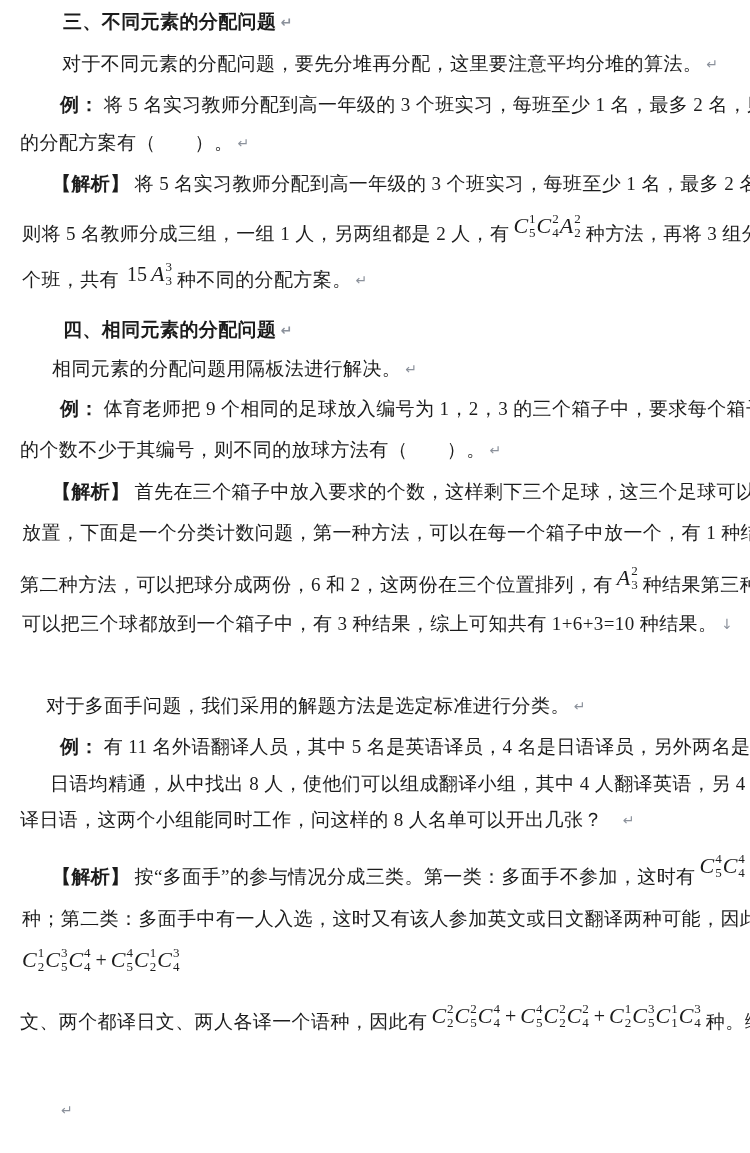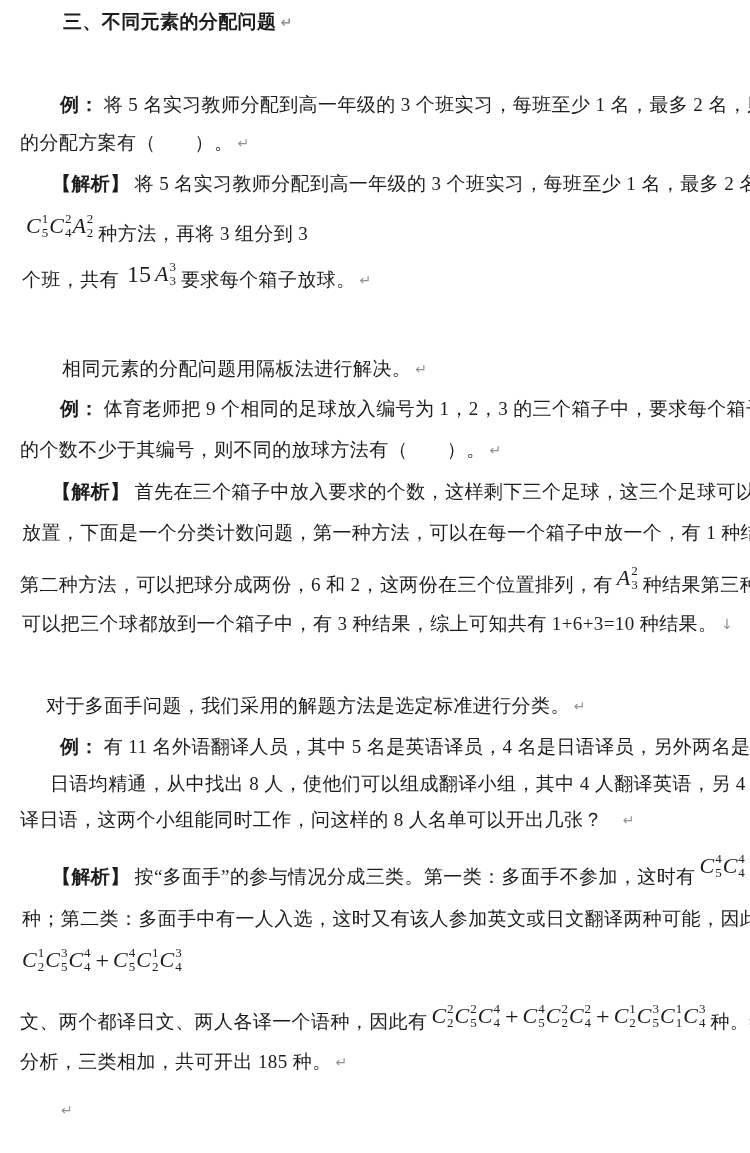--- a/index.html
+++ b/index.html
@@ -54,46 +54,49 @@
   .mbase{font-style:italic;font-size:22px;line-height:1;}
   .mscripts{
     display:inline-flex;
     flex-direction:column;
     justify-content:space-between;
     height:27px;
     font-size:13px;
     line-height:1;
     margin-left:1px;
   }
-  .mplain{font-size:24px;line-height:1;margin:0 4px;font-style:normal;}
+  .mplain{font-size:20px;line-height:1;margin:0 4px;font-style:normal;}
 </style>
 </head>
 <body>
 
 <div class="page">
 
   <div class="line bold" style="top:10px;left:46px">
     <span>三、不同元素的分配问题</span><span class="mark">↵</span>
   </div>
 
+  <div class="line" style="top:52px;left:45px">
+    <span>对于不同元素的分配问题，要先分堆再分配，这里要注意平均分堆的算法。</span><span class="mark">↵</span>
+  </div>
 
   <div class="line" style="top:93px;left:43px">
     <span class="b">例：</span><span>将 5 名实习教师分配到高一年级的 3 个班实习，每班至少 1 名，最多 2 名，则不同</span>
   </div>
 
   <div class="line" style="top:131px;left:3px">
     <span>的分配方案有（　　）。</span><span class="mark">↵</span>
   </div>
 
   <div class="line" style="top:172px;left:35px">
     <span class="b">【解析】</span><span>将 5 名实习教师分配到高一年级的 3 个班实习，每班至少 1 名，最多 2 名，</span>
   </div>
 
   <div class="line" style="top:222px;left:5px">
-    <span class="formula" style="top:-10px">
+    <span>则将 5 名教师分成三组，一组 1 人，另两组都是 2 人，有</span><span class="formula" style="top:-10px">
         <span class="mtok">
           <span class="mbase">C</span>
           <span class="mscripts">
             <span class="msup">1</span>
             <span class="msub">5</span>
           </span>
         </span>
         <span class="mtok">
           <span class="mbase">C</span>
           <span class="mscripts">
@@ -114,25 +117,28 @@
   <div class="line" style="top:268px;left:5px">
     <span>个班，共有</span><span class="formula" style="top:-8px">
         <span class="mplain">15</span>
         <span class="mtok">
           <span class="mbase">A</span>
           <span class="mscripts">
             <span class="msup">3</span>
             <span class="msub">3</span>
           </span>
         </span>
-      </span><span>要求每个箱子放球。</span><span class="mark">↵</span>
-  </div>
-
-
-  <div class="line" style="top:357px;left:45px">
+      </span><span>种不同的分配方案。</span><span class="mark">↵</span>
+  </div>
+
+  <div class="line bold" style="top:318px;left:46px">
+    <span>四、相同元素的分配问题</span><span class="mark">↵</span>
+  </div>
+
+  <div class="line" style="top:357px;left:35px">
     <span>相同元素的分配问题用隔板法进行解决。</span><span class="mark">↵</span>
   </div>
 
   <div class="line" style="top:397px;left:43px">
     <span class="b">例：</span><span>体育老师把 9 个相同的足球放入编号为 1，2，3 的三个箱子中，要求每个箱子放球</span>
   </div>
 
   <div class="line" style="top:438px;left:3px">
     <span>的个数不少于其编号，则不同的放球方法有（　　）。</span><span class="mark">↵</span>
   </div>
@@ -319,21 +325,18 @@
         <span class="mtok">
           <span class="mbase">C</span>
           <span class="mscripts">
             <span class="msup">3</span>
             <span class="msub">4</span>
           </span>
         </span>
       </span><span>种。综上</span>
   </div>
 
-  <div class="line" style="top:1050px;left:3px">
-    <span>分析，三类相加，共可开出 185 种。</span><span class="mark">↵</span>
-  </div>
 
   <div class="line" style="top:1098px;left:44px">
     <span class="mark" style="margin-left:0">↵</span>
   </div>
 
 </div>
 
 </body></html>

